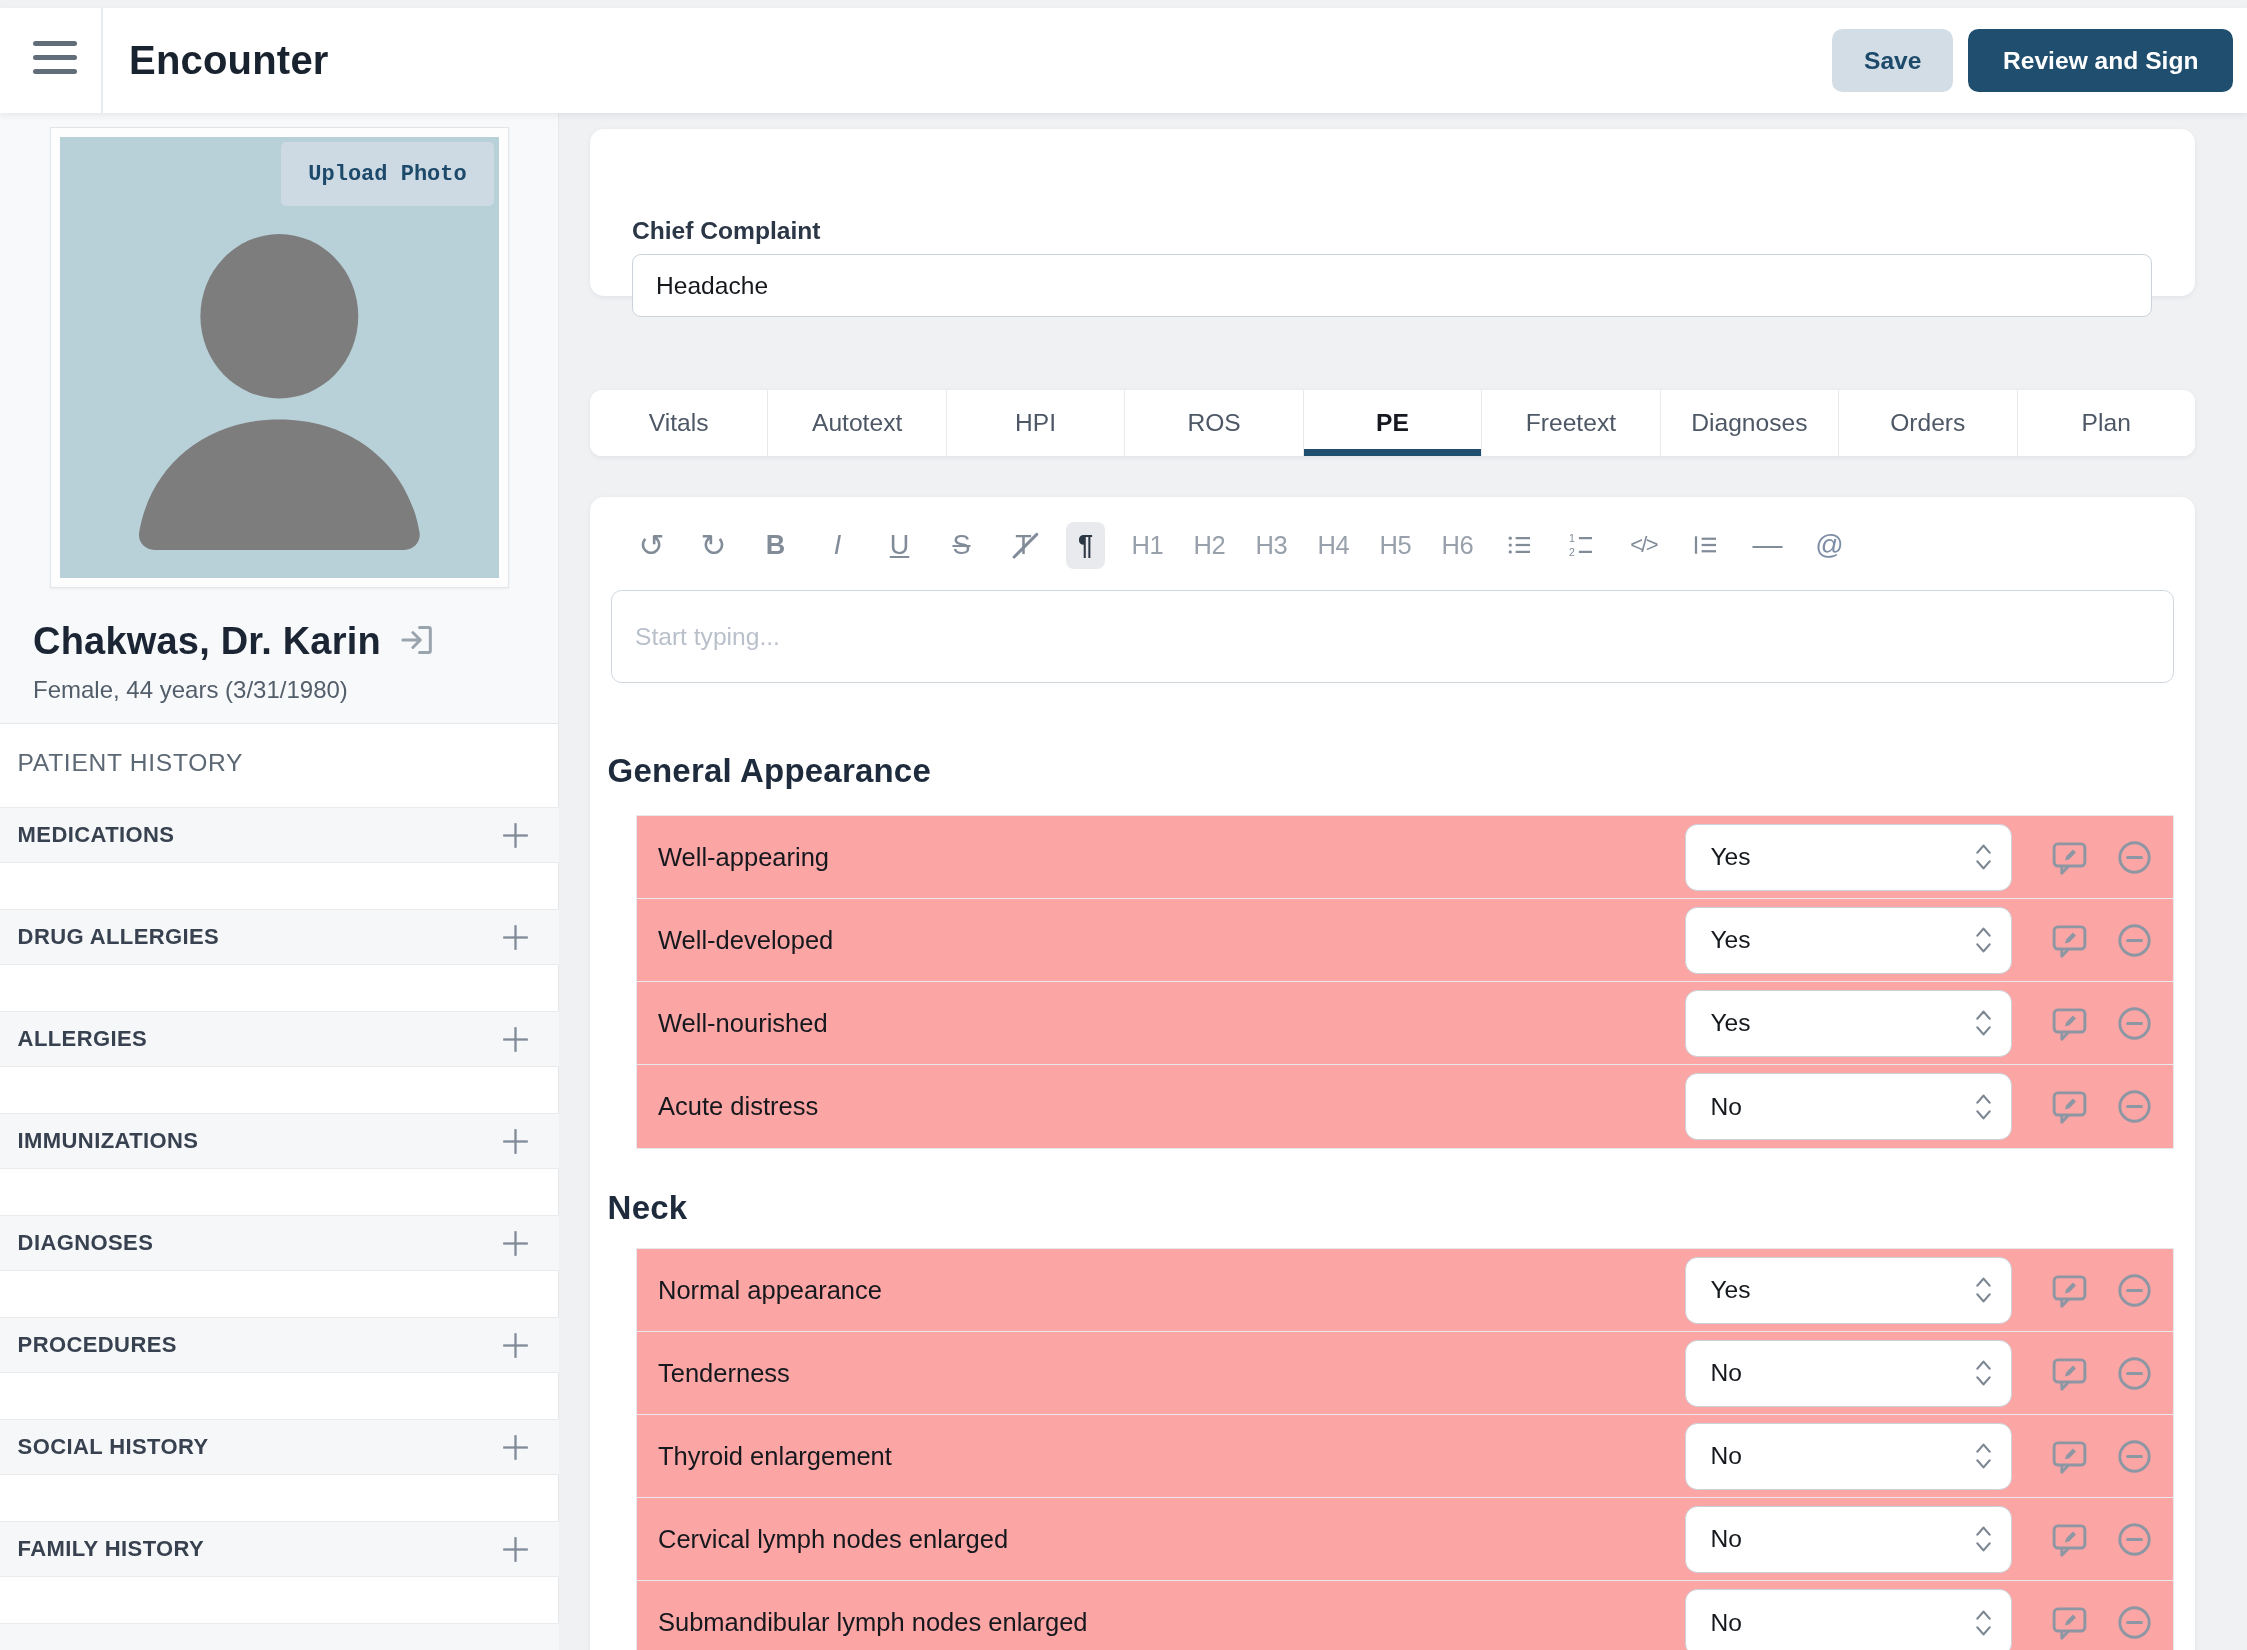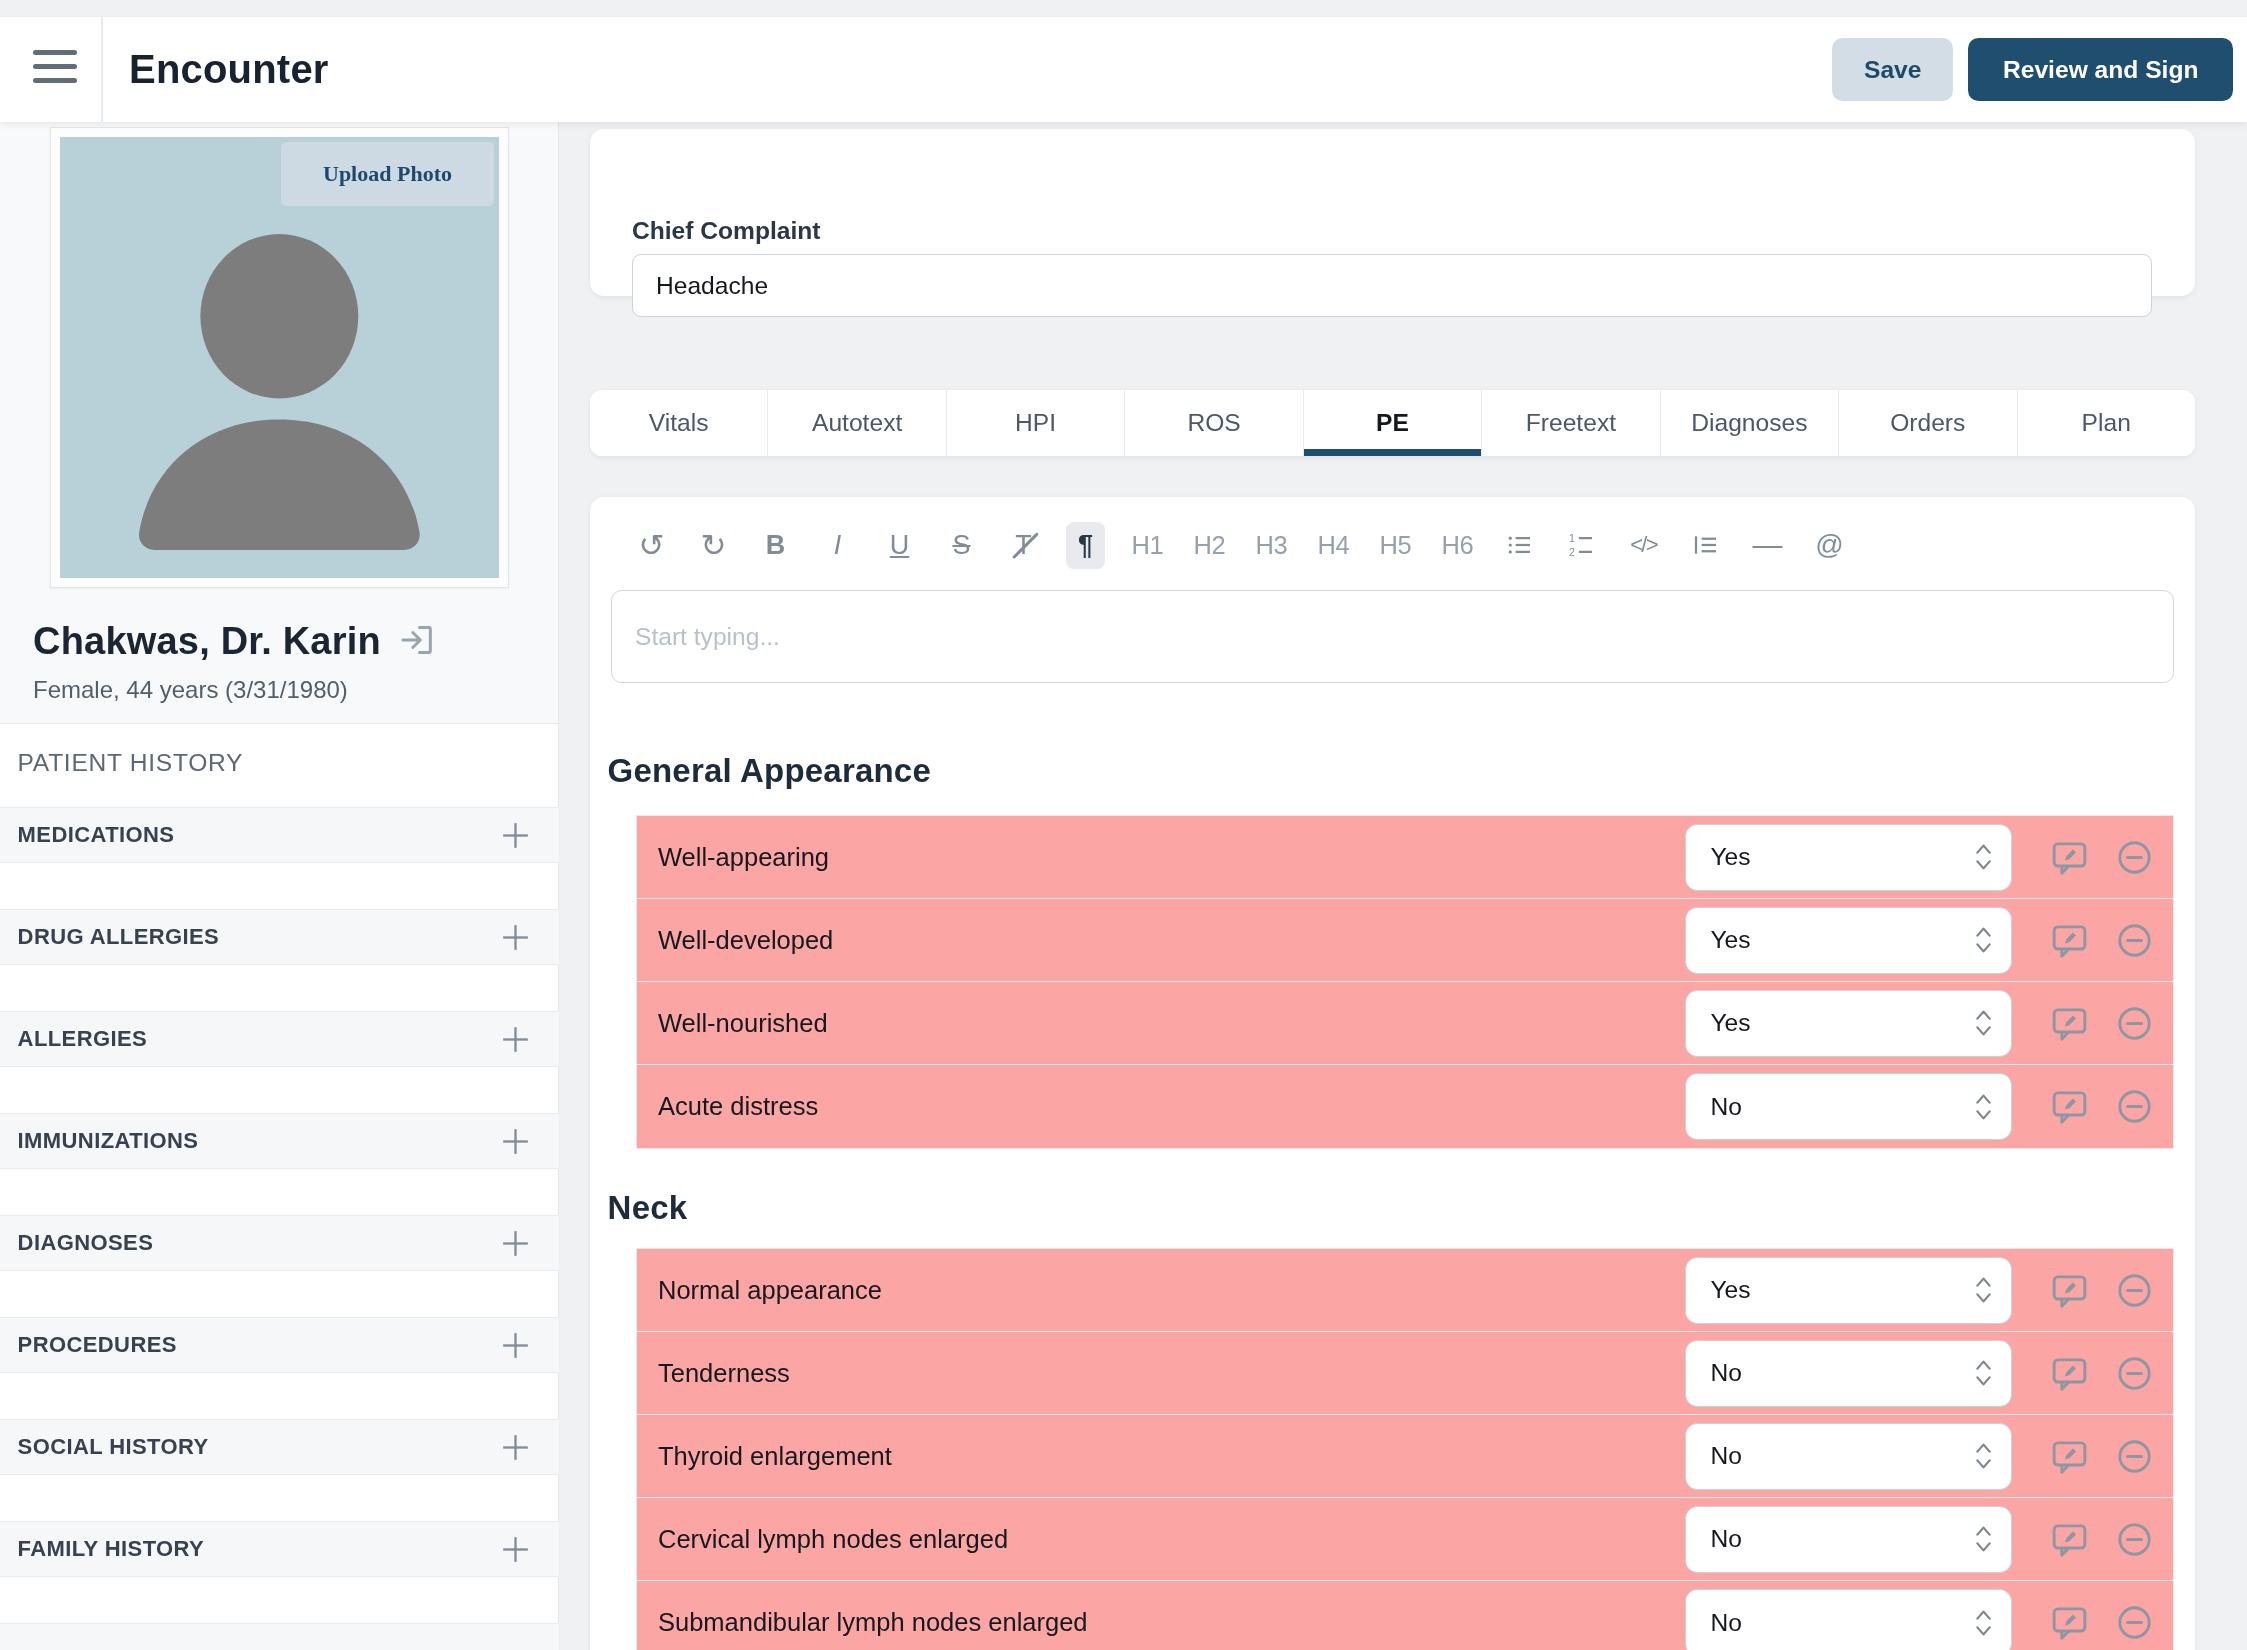--- a/index.html
+++ b/index.html
@@ -4,21 +4,21 @@
 <style>
   * { margin:0; padding:0; box-sizing:border-box; }
   html,body { width:2247px; height:1650px; overflow:hidden; }
   body {
     font-family:"Liberation Sans","DejaVu Sans",sans-serif;
     background:#eff1f3; color:#15181d; position:relative;
   }
   .stage { position:absolute; inset:0; width:2247px; height:1650px; }
 
   
-  .header { position:absolute; top:17px; left:0; width:2247px; height:105px;
+  .header { position:absolute; top:8px; left:0; width:2247px; height:105px;
     background:#ffffff; box-shadow:0 2.6px 7px rgba(20,30,50,.08); z-index:20; }
   .hamburger { position:absolute; left:33px; top:33px; width:44px; height:39px; cursor:pointer; }
   .hamburger i { display:block; width:44px; height:5.3px; border-radius:2.6px; background:#626d7a; margin-bottom:8.8px; }
   .hdr-divider { position:absolute; left:101px; top:0; width:1.8px; height:105px; background:#e8ebee; }
   .hdr-title { position:absolute; left:129px; top:0; height:105px; display:flex; align-items:center;
     font-size:40px; font-weight:600; color:#19222f; letter-spacing:0.2px; }
   .btn { position:absolute; top:21px; height:63px; border:none; border-radius:10.5px;
     font-family:inherit; font-size:24.6px; font-weight:600; display:flex; align-items:center; cursor:pointer; }
   .btn-save { left:1832px; padding:0 32px; background:#d3dde6; color:#1d4a6b; }
   .btn-review { left:1968px; padding:0 35px; background:#1f4e6e; color:#ffffff; }
@@ -26,21 +26,21 @@
   
   .sidebar { position:absolute; top:105px; left:0; width:559px; height:1545px;
     background:#ffffff; border-right:1.8px solid #e5e8eb; }
   .patient-block { position:absolute; top:0; left:0; width:100%; height:619px;
     background:#f8f9fa; border-bottom:1.8px solid #e6e9ec; }
   .photo { position:absolute; left:50px; top:22px; width:459px; height:461px;
     background:#fdfdfd; border:1.8px solid #e3e6e9; padding:8.8px; box-shadow:0 0.9px 2.6px rgba(0,0,0,.05); }
   .photo-bg { width:100%; height:100%; background:#b8d0d8; position:relative; overflow:hidden; }
   .photo-bg svg { position:absolute; left:6%; top:8%; width:88%; height:88%; color:#7d7d7d; }
   .upload-btn { position:absolute; left:281px; top:37px; width:213px; height:64px;
-    background:rgba(206,217,228,.95); border:none; border-radius:5px; font-family:Liberation Serif, serif;
+    background:rgba(206,217,228,.95); border:none; border-radius:5px; font-family:Liberation Mono, monospace;
     font-size:22px; font-weight:600; color:#1d4a6b; display:flex; align-items:center; justify-content:center; cursor:pointer; }
   .name-row { position:absolute; left:33px; top:515px; display:flex; align-items:flex-start; gap:16px; }
   .name-row .pname { font-size:38px; font-weight:700; color:#1b2534; letter-spacing:0.2px; }
   .signin-ic { width:40px; height:40px; color:#9aa4af; cursor:pointer; }
   .pmeta { position:absolute; left:33px; top:571px; font-size:24px; color:#535e6b; }
   .hist-title { position:absolute; left:17.6px; top:644px; font-size:24.6px; color:#5d6875; letter-spacing:0.7px; }
   .hist-list { position:absolute; top:702px; left:0; width:559px; }
   .hist-row { height:56px; margin-bottom:46px; background:#f6f7f9;
     border-top:1.8px solid #e9ebed; border-bottom:1.8px solid #e9ebed;
     display:flex; align-items:center; justify-content:space-between; padding:0 24.6px 0 17.6px; }

